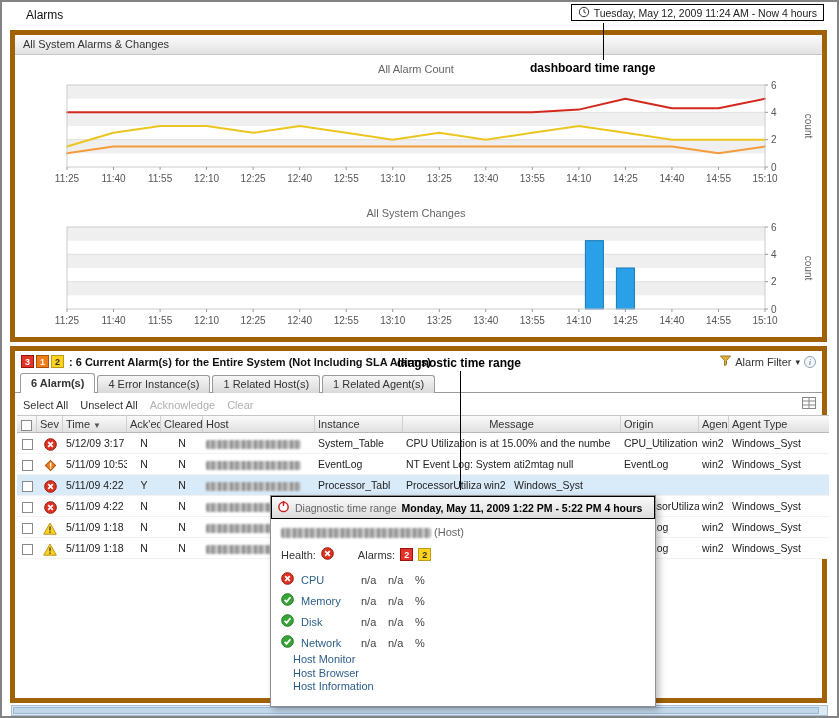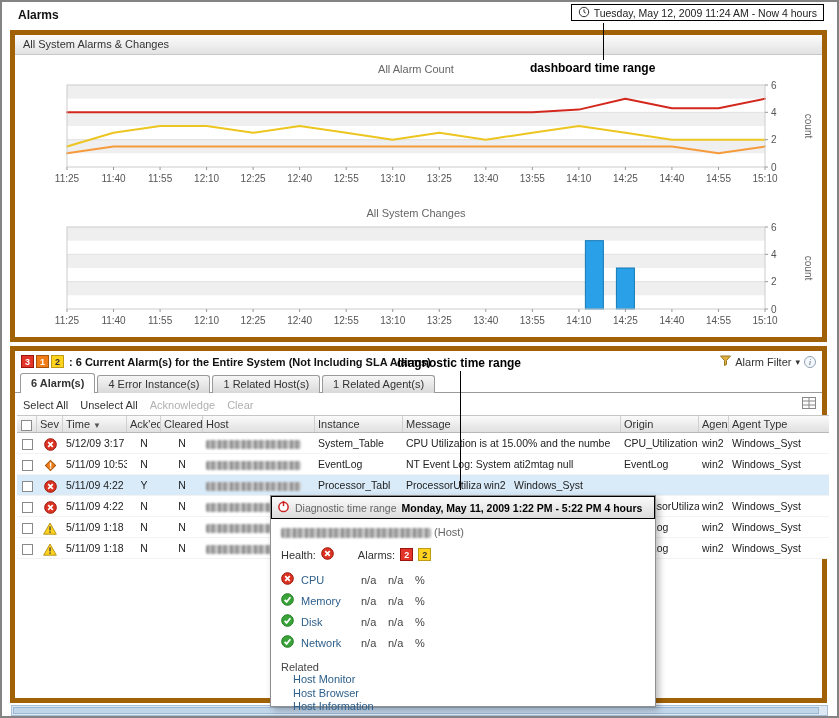--- a/index.html
+++ b/index.html
@@ -1,19 +1,19 @@
 <!DOCTYPE html>
 <html><head>
 <meta charset="utf-8">
 <style>
   html,body{margin:0;padding:0;background:#fff;}
   body{font-family:"Liberation Sans",sans-serif;font-size:11px;color:#222;}
   .root{position:relative;width:839px;height:718px;background:#fff;overflow:hidden;box-shadow:inset 0 0 0 2px #838383;}
   
-  .page-title{position:absolute;left:18px;top:8px;font-size:12px;font-weight:bold;color:#111;}
+  .page-title{position:absolute;left:26px;top:8px;font-size:12px;font-weight:normal;color:#111;}
   .time-range-box{position:absolute;right:15px;top:4px;height:17px;border:1px solid #000;background:#fff;
     display:flex;align-items:center;gap:4px;padding:0 6px;font-size:10.5px;color:#222;box-sizing:border-box;}
   .ann-text{position:absolute;font-size:12px;font-weight:bold;color:#000000;z-index:20;background:transparent;}
   .ann-line{position:absolute;width:1px;background:#000;z-index:20;}
   .ann-line-1{left:603px;top:23px;height:37px;}
   .ann-text-1{left:530px;top:61px;}
   .ann-text-2{left:397px;top:356px;}
   .ann-line-2{left:460px;top:371px;height:119px;}
   
   .panel{position:absolute;background:#fff;border:5px solid #a16207;box-sizing:border-box;}
@@ -53,21 +53,21 @@
     background:linear-gradient(#fafafa,#e0e0e0);border-top:1px solid #c6c6c6;border-bottom:1px solid #b8b8b8;box-sizing:border-box;}
   .hcell{box-sizing:border-box;padding:0 3px;line-height:16px;font-size:11px;color:#333;border-right:1px solid #d0d0d0;
     overflow:hidden;white-space:nowrap;}
   .thead > div:nth-child(1){width:20px;text-align:center;}
   .thead > div:nth-child(2){width:26px;}
   .thead > div:nth-child(3){width:64px;}
   .thead > div:nth-child(4){width:34px;}
   .thead > div:nth-child(5){width:42px;}
   .thead > div:nth-child(6){width:112px;}
   .thead > div:nth-child(7){width:88px;}
-  .thead > div:nth-child(8){width:218px;}
+  .thead > div:nth-child(8){width:218px;text-align:center;}
   .thead > div:nth-child(9){width:78px;}
   .thead > div:nth-child(10){width:30px;}
   .thead > div:nth-child(11){width:100px;border-right:none;}
   .sort{font-size:8px;color:#555;}
   .rows{position:absolute;left:2px;top:82px;width:812px;}
   .trow{display:flex;height:20px;line-height:20px;font-size:10.5px;color:#222;border-bottom:1px solid #f2f2f2;background:#fff;}
   .trow.sel{background:#d9ebf9;}
   .cell{box-sizing:border-box;padding:0 3px;overflow:hidden;white-space:nowrap;}
   .cell.c{text-align:center;}
   .cell svg{vertical-align:middle;}
@@ -442,21 +442,20 @@
               <span><svg width="13" height="13" viewBox="0 0 13 13">
                   <circle cx="6.5" cy="6.5" r="5.8" fill="#39a339" stroke="#1d7a1d"></circle>
                   <path d="M3.6 6.9 L5.6 8.9 L9.4 4.3" stroke="#ffffff" stroke-width="1.7" fill="none"></path>
                 </svg></span>
               <span class="mname">Network</span>
               <span class="mval">n/a</span>
               <span class="mval">n/a</span>
               <span class="munit">%</span>
             </div>
           </div>
-        <div class="rel-label">Related</div>
         <div>
             <div class="rel-link">Host Monitor</div>
             <div class="rel-link">Host Browser</div>
             <div class="rel-link">Host Information</div>
           </div>
       </div>
     </div>
   </div>
 
   <div class="ann-line ann-line-1"></div>

